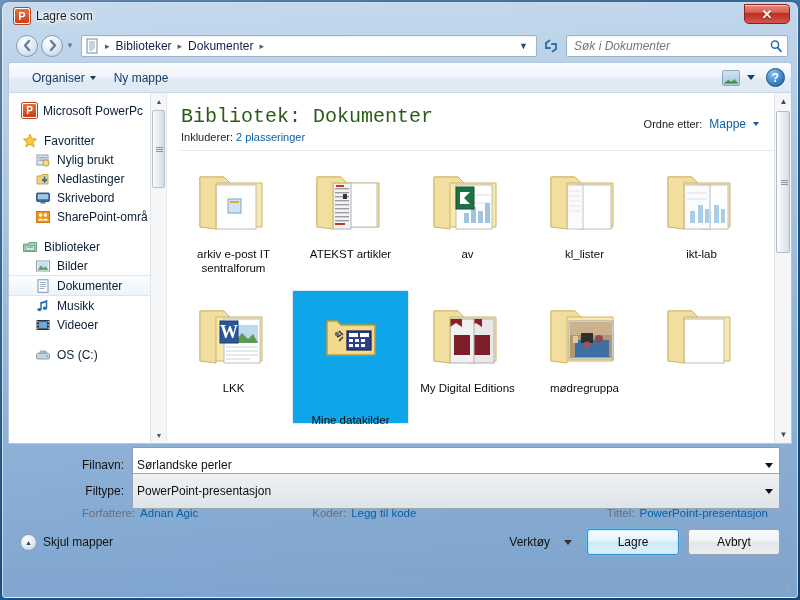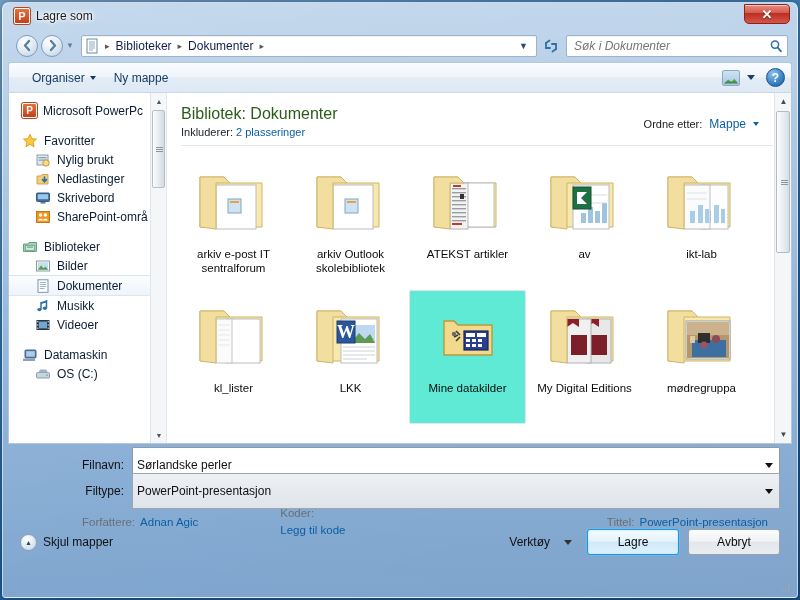--- a/index.html
+++ b/index.html
@@ -213,21 +213,21 @@
   .sb-grip i { display: block; height: 1px; background: #8c969f; margin-bottom: 1px; }
 
   
   #filelist {
     flex: 1 1 auto; position: relative; background: #fff; overflow: hidden;
   }
   #lib-header {
     padding: 12px 14px 4px 14px; display: flex; align-items: flex-start;
   }
   #lib-title {
-    font-size: 16px; color: #2a5c17; line-height: 1.15;
+    font-size: 20px; color: #2a5c17; line-height: 1.15; font-family: Liberation Mono, monospace;
   }
   #lib-sub { font-size: 11px; color: #20262d; margin-top: 3px; }
   #lib-sub b { color: #0b5fa4; font-weight: normal; }
   #arrange {
     margin-left: auto; display: flex; align-items: baseline; gap: 7px;
     font-size: 11px; color: #1a1a1a; padding-top: 12px; padding-right: 18px;
     white-space: nowrap;
   }
   #arrange .val { color: #0b5fa4; font-size: 12px; }
   #arrange .caret {
@@ -243,22 +243,23 @@
     padding: 6px 0 0 8px;
     display: flex; flex-wrap: wrap; align-content: flex-start;
   }
   .tile {
     width: 117px; height: 134px;
     display: flex; flex-direction: column; align-items: center;
     padding-top: 4px;
     border: 1px solid transparent; border-radius: 2px;
   }
   .tile.hover {
-    background: #5eead4;
+    background: #0ea5e9;
     border: 1px solid #dfe6ed;
+    gap: 32px;
   }
   .tile-icon { width: 96px; height: 80px; position: relative; flex: none; }
   .tile-label {
     font-size: 11.5px; color: #0c0c0c; text-align: center;
     line-height: 1.25; margin-top: 6px; width: 108px;
     word-wrap: break-word;
   }
   #fl-scroll {
     position: absolute; right: 0; top: 0; width: 17px; height: 100%;
     background: #f4f6f8; border-left: 1px solid #e1e6ec;
@@ -299,21 +300,21 @@
     border-right: 4px solid transparent; border-top: 5px solid #111;
   }
   #metarow {
     display: flex; align-items: center; margin-top: 5px;
     padding: 0 12px 0 0; font-size: 11.5px;
   }
   .meta { display: flex; gap: 5px; align-items: baseline; white-space: nowrap; }
   .meta .k { color: #6a6f75; }
   .meta .v { color: #0b5fa4; }
   #meta-left { margin-left: 62px; }
-  #meta-mid { margin-left: 82px; flex-direction: column; }
+  #meta-mid { margin-left: 114px; }
   #meta-right { margin-left: auto; }
 
   
   #footer {
     height: 52px; display: flex; align-items: center;
     padding: 0 12px 0 12px;
   }
   #hide-folders {
     display: flex; align-items: center; gap: 6px;
     font-size: 12px; color: #111;
@@ -540,28 +541,20 @@
                 <rect x="12.6" y="4" width="1.2" height="1.2"></rect>
               <rect x="12.6" y="7.4" width="1.2" height="1.2"></rect>
                 <rect x="12.6" y="10.6" width="1.2" height="1.2"></rect>
             </g>
           </svg>
           <span>Videoer</span>
         </div>
 
         <div class="nav-gap"></div>
 
-        <div class="nav-row root">
-          <svg class="nicon" viewBox="0 0 16 16">
-            <rect x="3" y="3" width="11" height="8" rx="1" fill="#5b7fa6" stroke="#3a5a7c" stroke-width=".9"></rect>
-            <rect x="4.2" y="4.2" width="8.6" height="5.4" fill="#a9cfeb"></rect>
-            <rect x="1" y="11.5" width="12" height="2.5" rx=".6" fill="#8fa3b6"></rect>
-          </svg>
-          <span>Datamaskin</span>
-        </div>
 
         <div class="nav-row child">
           <svg class="nicon" viewBox="0 0 16 16">
             <rect x="1.5" y="6.5" width="13" height="5.5" rx="1" fill="#c8d4df" stroke="#8496a8" stroke-width=".9"></rect>
             <circle cx="12" cy="9.2" r=".9" fill="#6ec06e"></circle>
             <path d="M3 6.5 L5.5 3.5 L11 3.5 L13 6.5 Z" fill="#9bb3c8"></path>
           </svg>
           <span>OS (C:)</span>
         </div>
       </div>
@@ -605,32 +598,20 @@
               <path d="M14 16 L38 16 L44 22 L76 22 L76 66 L14 66 Z" fill="#f7e9ae" stroke="#cfb566" stroke-width="1"></path>
               <rect x="30" y="24" width="40" height="44" fill="#fff" stroke="#b9bcc0" stroke-width="1"></rect>
               <rect x="42" y="38" width="13" height="14" fill="#cfe3f5" stroke="#7fa5c4" stroke-width="1"></rect>
               <rect x="44" y="40" width="9" height="2" fill="#e8a33d"></rect>
               <path d="M14 16 L38 16 L44 22 L30 22 L30 68 L14 66 Z" fill="#f2dfa0" stroke="#cfb566" stroke-width="1"></path>
             </svg>
           </div>
           <div class="tile-label">arkiv e-post IT sentralforum</div>
         </div>
 
-        <div class="tile">
-          <div class="tile-icon">
-            <svg width="96" height="80" viewBox="0 0 96 80">
-              <path d="M14 16 L38 16 L44 22 L76 22 L76 66 L14 66 Z" fill="#f7e9ae" stroke="#cfb566" stroke-width="1"></path>
-              <rect x="30" y="24" width="40" height="44" fill="#fff" stroke="#b9bcc0" stroke-width="1"></rect>
-              <rect x="42" y="38" width="13" height="14" fill="#cfe3f5" stroke="#7fa5c4" stroke-width="1"></rect>
-              <rect x="44" y="40" width="9" height="2" fill="#e8a33d"></rect>
-              <path d="M14 16 L38 16 L44 22 L30 22 L30 68 L14 66 Z" fill="#f2dfa0" stroke="#cfb566" stroke-width="1"></path>
-            </svg>
-          </div>
-          <div class="tile-label">arkiv Outlook skolebibliotek</div>
-        </div>
 
         <div class="tile">
           <div class="tile-icon">
             <svg width="96" height="80" viewBox="0 0 96 80">
               <path d="M14 16 L38 16 L44 22 L76 22 L76 66 L14 66 Z" fill="#f7e9ae" stroke="#cfb566" stroke-width="1"></path>
               <rect x="44" y="22" width="30" height="44" fill="#fff" stroke="#b9bcc0" stroke-width="1"></rect>
               <rect x="30" y="22" width="18" height="46" fill="#f3f3f3" stroke="#aeb2b6" stroke-width="1"></rect>
               <g fill="#9a9ea2">
                 <rect x="32" y="27" width="14" height="1.4"></rect>
                   <rect x="32" y="31" width="14" height="1.4"></rect>
@@ -671,20 +652,39 @@
               <path d="M14 16 L38 16 L44 22 L30 22 L30 68 L14 66 Z" fill="#f2dfa0" stroke="#cfb566" stroke-width="1"></path>
             </svg>
           </div>
           <div class="tile-label">av</div>
         </div>
 
         <div class="tile">
           <div class="tile-icon">
             <svg width="96" height="80" viewBox="0 0 96 80">
               <path d="M14 16 L38 16 L44 22 L76 22 L76 66 L14 66 Z" fill="#f7e9ae" stroke="#cfb566" stroke-width="1"></path>
+              <rect x="40" y="24" width="34" height="44" fill="#fff" stroke="#b9bcc0" stroke-width="1"></rect>
+              <rect x="30" y="24" width="16" height="44" fill="#fbfbfb" stroke="#c1c4c8" stroke-width="1"></rect>
+              <g stroke="#dde1e5" stroke-width=".7">
+                <line x1="32" y1="30" x2="44" y2="30"></line>
+                  <line x1="32" y1="35" x2="44" y2="35"></line>
+                <line x1="32" y1="40" x2="44" y2="40"></line>
+                  <line x1="32" y1="45" x2="44" y2="45"></line>
+                <line x1="32" y1="50" x2="44" y2="50"></line>
+              </g>
+              <path d="M14 16 L38 16 L44 22 L30 22 L30 68 L14 66 Z" fill="#f2dfa0" stroke="#cfb566" stroke-width="1"></path>
+            </svg>
+          </div>
+          <div class="tile-label">kl_lister</div>
+        </div>
+
+        <div class="tile">
+          <div class="tile-icon">
+            <svg width="96" height="80" viewBox="0 0 96 80">
+              <path d="M14 16 L38 16 L44 22 L76 22 L76 66 L14 66 Z" fill="#f7e9ae" stroke="#cfb566" stroke-width="1"></path>
               <rect x="46" y="24" width="28" height="44" fill="#fff" stroke="#b9bcc0" stroke-width="1"></rect>
               <g fill="#a8cde6">
                   <rect x="52" y="50" width="5" height="12"></rect>
                   <rect x="60" y="44" width="5" height="18"></rect>
                   <rect x="67" y="48" width="4" height="14"></rect>
                 </g>
               <rect x="30" y="24" width="26" height="44" fill="#fbfbfb" stroke="#b9bcc0" stroke-width="1"></rect>
               <g fill="#a8cde6">
                   <rect x="36" y="50" width="5" height="12"></rect>
                   <rect x="44" y="44" width="5" height="18"></rect>
@@ -697,39 +697,20 @@
               <path d="M14 16 L38 16 L44 22 L30 22 L30 68 L14 66 Z" fill="#f2dfa0" stroke="#cfb566" stroke-width="1"></path>
             </svg>
           </div>
           <div class="tile-label">ikt-lab</div>
         </div>
 
         <div class="tile">
           <div class="tile-icon">
             <svg width="96" height="80" viewBox="0 0 96 80">
               <path d="M14 16 L38 16 L44 22 L76 22 L76 66 L14 66 Z" fill="#f7e9ae" stroke="#cfb566" stroke-width="1"></path>
-              <rect x="40" y="24" width="34" height="44" fill="#fff" stroke="#b9bcc0" stroke-width="1"></rect>
-              <rect x="30" y="24" width="16" height="44" fill="#fbfbfb" stroke="#c1c4c8" stroke-width="1"></rect>
-              <g stroke="#dde1e5" stroke-width=".7">
-                <line x1="32" y1="30" x2="44" y2="30"></line>
-                  <line x1="32" y1="35" x2="44" y2="35"></line>
-                <line x1="32" y1="40" x2="44" y2="40"></line>
-                  <line x1="32" y1="45" x2="44" y2="45"></line>
-                <line x1="32" y1="50" x2="44" y2="50"></line>
-              </g>
-              <path d="M14 16 L38 16 L44 22 L30 22 L30 68 L14 66 Z" fill="#f2dfa0" stroke="#cfb566" stroke-width="1"></path>
-            </svg>
-          </div>
-          <div class="tile-label">kl_lister</div>
-        </div>
-
-        <div class="tile">
-          <div class="tile-icon">
-            <svg width="96" height="80" viewBox="0 0 96 80">
-              <path d="M14 16 L38 16 L44 22 L76 22 L76 66 L14 66 Z" fill="#f7e9ae" stroke="#cfb566" stroke-width="1"></path>
               <rect x="38" y="24" width="36" height="44" fill="#fff" stroke="#b9bcc0" stroke-width="1"></rect>
               <rect x="48" y="30" width="24" height="18" fill="#bcd9ef"></rect>
               <path d="M48 48 L56 38 L62 44 L67 39 L72 48 Z" fill="#5f9a52"></path>
               <g stroke="#c7ced5" stroke-width=".9">
                 <line x1="40" y1="52" x2="72" y2="52"></line>
                   <line x1="40" y1="56" x2="72" y2="56"></line>
                 <line x1="40" y1="60" x2="72" y2="60"></line>
                   <line x1="40" y1="64" x2="64" y2="64"></line>
               </g>
               <rect x="34" y="26" width="18" height="22" fill="#2b579a" stroke="#1b3d72" stroke-width="1"></rect>

